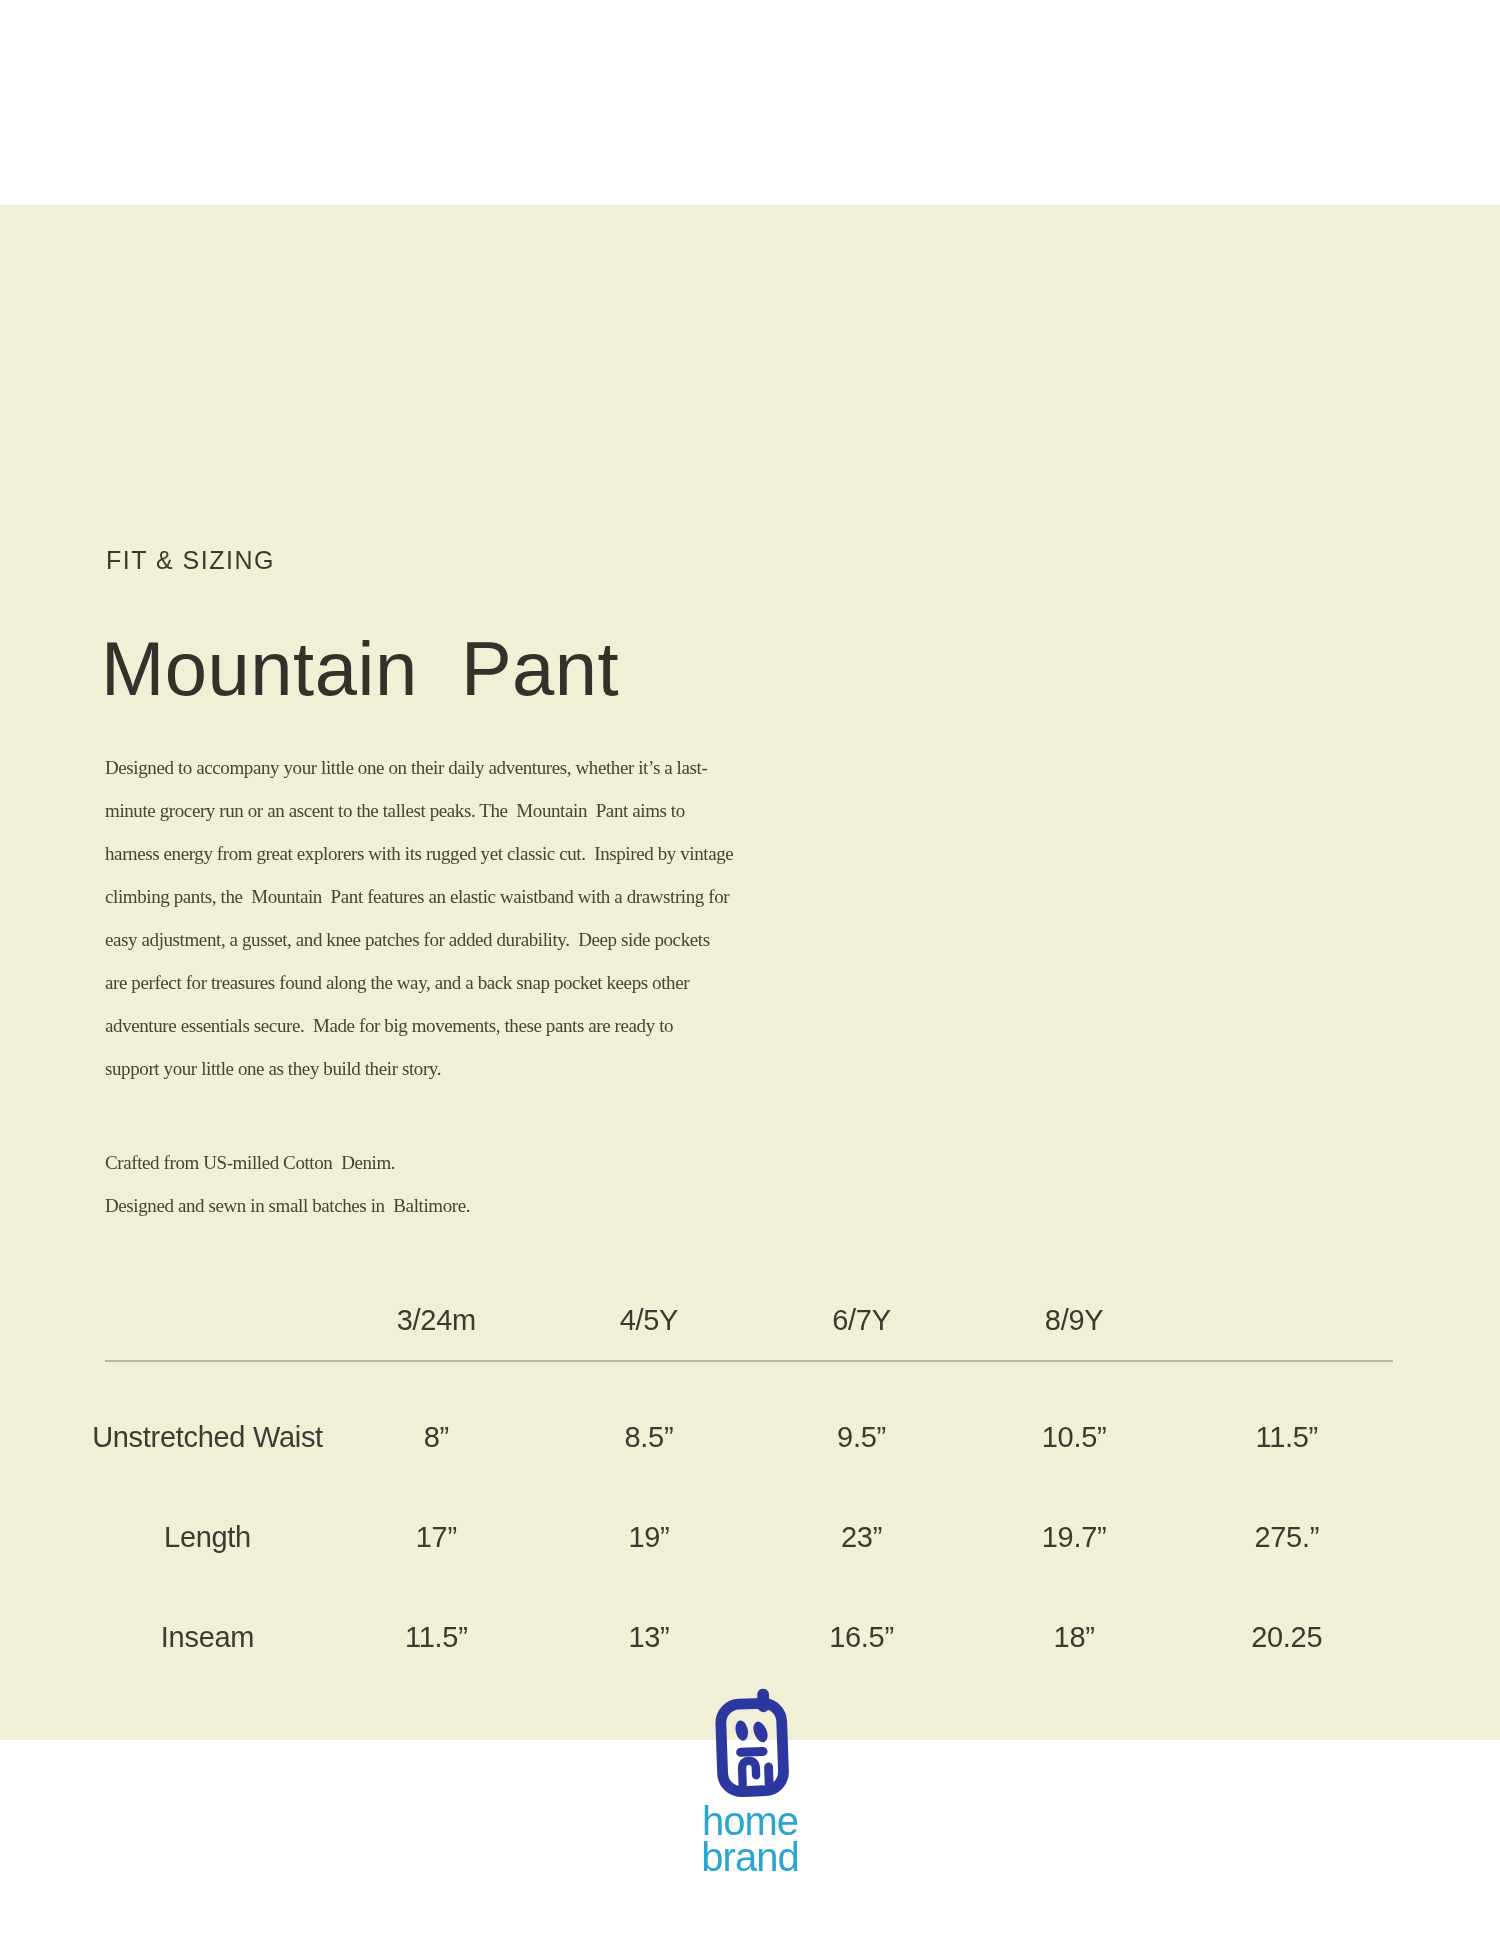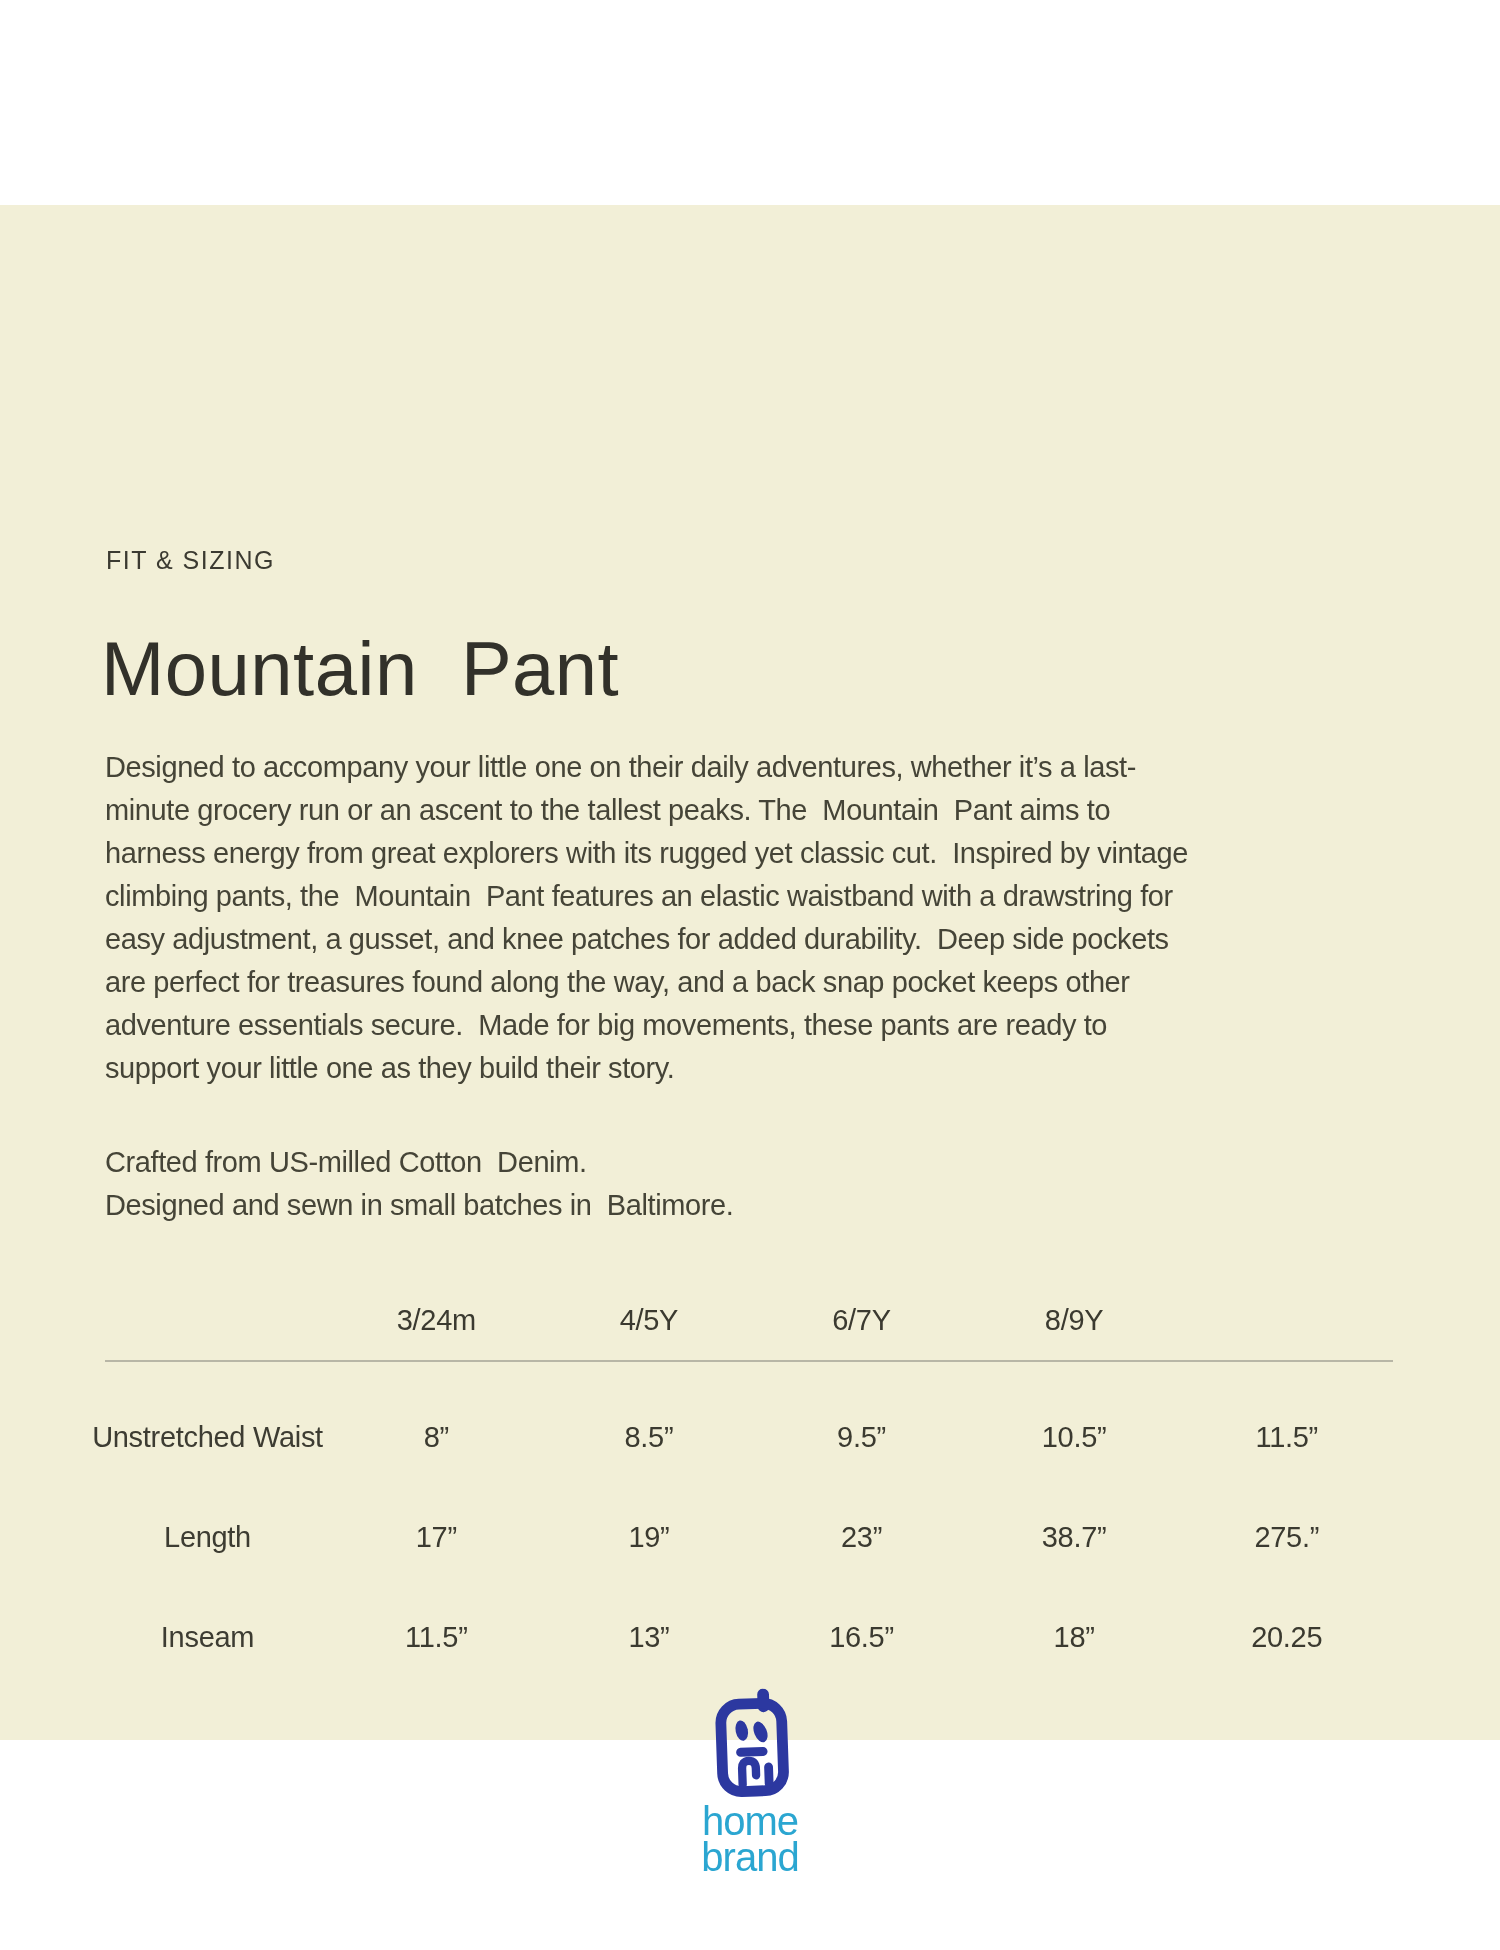--- a/index.html
+++ b/index.html
@@ -42,25 +42,26 @@
     font-weight: 400;
     letter-spacing: 0.5px;
     color: #32312a;
     white-space: pre-wrap;
   }
 
   .body-text {
     position: absolute;
     left: 105px;
     width: 1360px;
-    font-size: 29px;
+    font-size: 19px;
     line-height: 43px;
     letter-spacing: -0.4px;
     color: #454437;
     white-space: pre-wrap;
+    font-family: Liberation Serif, serif;
   }
   .description { top: 541px; }
   .materials   { top: 936px; }
 
   .size-table {
     position: absolute;
     left: 85px;
     top: 1075px;
     width: 1308px;
     display: grid;
@@ -144,21 +145,21 @@
       <div class="cell">8”</div>
       <div class="cell">8.5”</div>
       <div class="cell">9.5”</div>
       <div class="cell">10.5”</div>
       <div class="cell">11.5”</div>
 
       <div class="cell row-label">Length</div>
       <div class="cell">17”</div>
       <div class="cell">19”</div>
       <div class="cell">23”</div>
-      <div class="cell">38.7”</div>
+      <div class="cell">19.7”</div>
       <div class="cell">275.”</div>
 
       <div class="cell row-label">Inseam</div>
       <div class="cell">11.5”</div>
       <div class="cell">13”</div>
       <div class="cell">16.5”</div>
       <div class="cell">18”</div>
       <div class="cell">20.25</div>
     </div>
 

